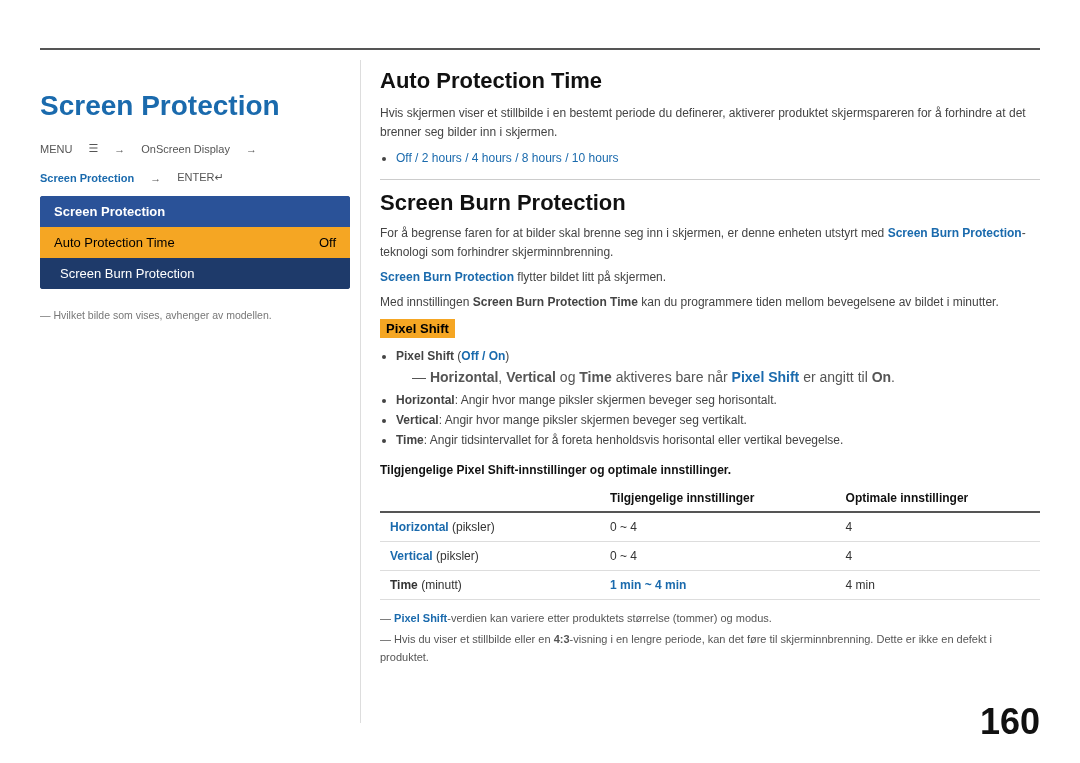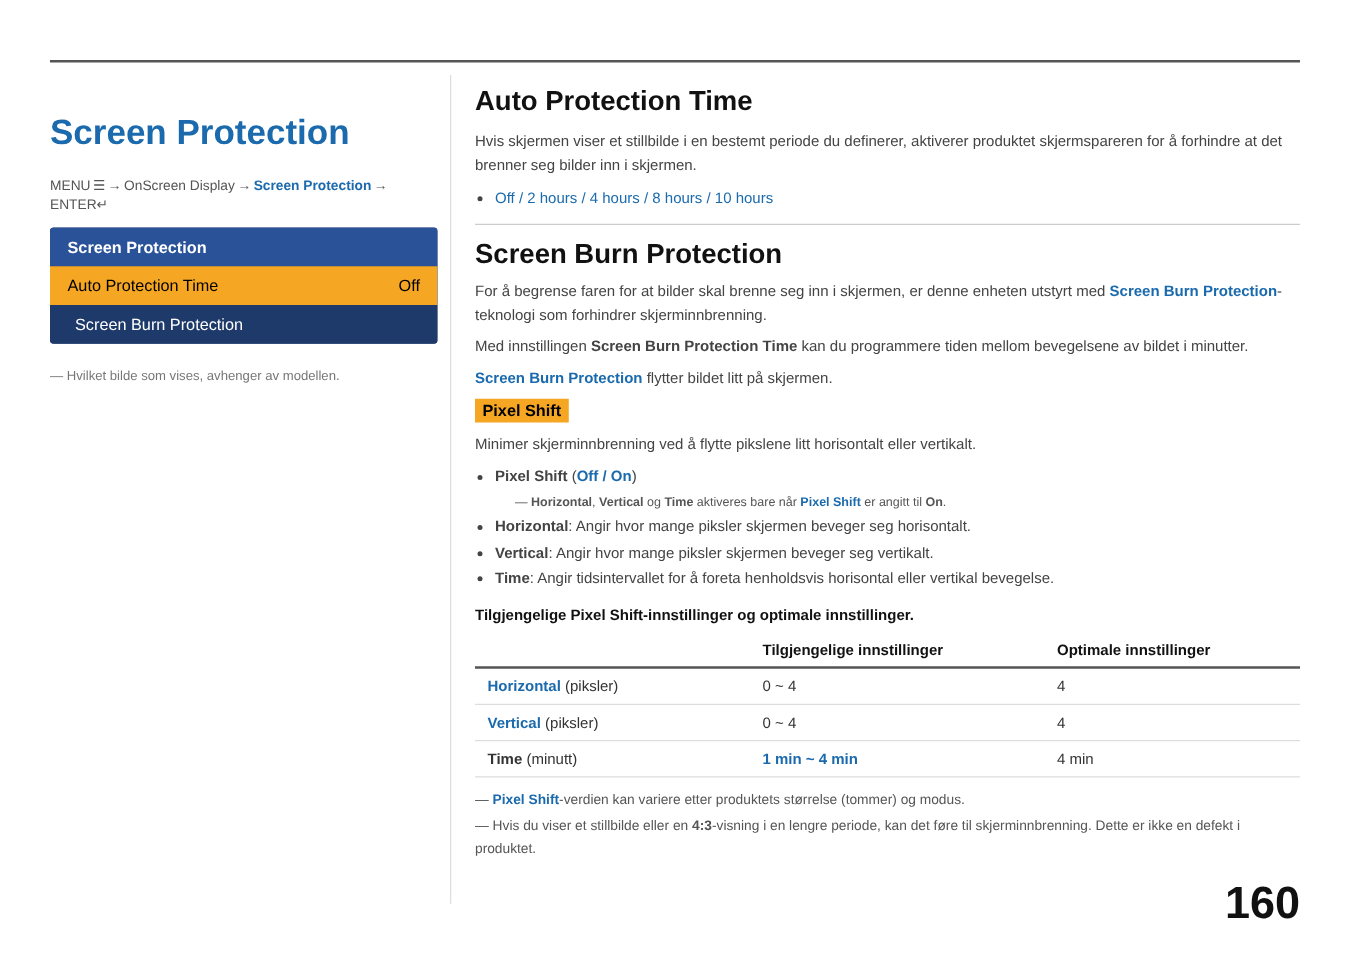--- a/index.html
+++ b/index.html
@@ -56,21 +56,21 @@
       margin-bottom: 20px;
     }
 
     .menu-path {
       font-size: 11px;
       color: #555;
       margin-bottom: 12px;
       display: flex;
       align-items: center;
       flex-wrap: wrap;
-      gap: 2px;
+      gap: 16px;
     }
     .menu-path span { color: #555; }
     .menu-path .highlight { color: #1a6aad; font-weight: bold; }
 
     .menu-box {
       background: #1e3a6a;
       border-radius: 3px;
       overflow: hidden;
       margin-bottom: 20px;
     }
@@ -272,35 +272,34 @@
 
   <hr class="section-divider">
 
   
   <h2 class="section-title-2">Screen Burn Protection</h2>
 
   <p class="section-text">
     For å begrense faren for at bilder skal brenne seg inn i skjermen, er denne enheten utstyrt med <span class="inline-blue">Screen Burn Protection</span>-teknologi som forhindrer skjerminnbrenning.
   </p>
   <p class="section-text">
+    <span class="inline-blue">Screen Burn Protection</span> flytter bildet litt på skjermen.
+  </p>
+  <p class="section-text">
     Med innstillingen <span class="inline-bold">Screen Burn Protection Time</span> kan du programmere tiden mellom bevegelsene av bildet i minutter.
   </p>
-  <p class="section-text">
-    <span class="inline-blue">Screen Burn Protection</span> flytter bildet litt på skjermen.
-  </p>
 
   <div class="pixel-shift-badge">Pixel Shift</div>
 
-  <p class="section-text">Minimer skjerminnbrenning ved å flytte pikslene litt horisontalt eller vertikalt.</p>
 
   <ul class="bullet-list">
     <li>
       <span class="inline-bold">Pixel Shift</span> (<span class="inline-blue">Off / On</span>)
       <br>
-      <span style="margin-left:16px; font-size:10px; color:#555;">— <span class="inline-bold">Horizontal</span>, <span class="inline-bold">Vertical</span> og <span class="inline-bold">Time</span> aktiveres bare når <span class="inline-blue">Pixel Shift</span> er angitt til <span class="inline-bold">On</span>.</span>
+      <span style="margin-left:16px; font-size:14px; color:#555;">— <span class="inline-bold">Horizontal</span>, <span class="inline-bold">Vertical</span> og <span class="inline-bold">Time</span> aktiveres bare når <span class="inline-blue">Pixel Shift</span> er angitt til <span class="inline-bold">On</span>.</span>
     </li>
     <li>
       <span class="inline-bold">Horizontal</span>: Angir hvor mange piksler skjermen beveger seg horisontalt.
     </li>
     <li>
       <span class="inline-bold">Vertical</span>: Angir hvor mange piksler skjermen beveger seg vertikalt.
     </li>
     <li>
       <span class="inline-bold">Time</span>: Angir tidsintervallet for å foreta henholdsvis horisontal eller vertikal bevegelse.
     </li>

